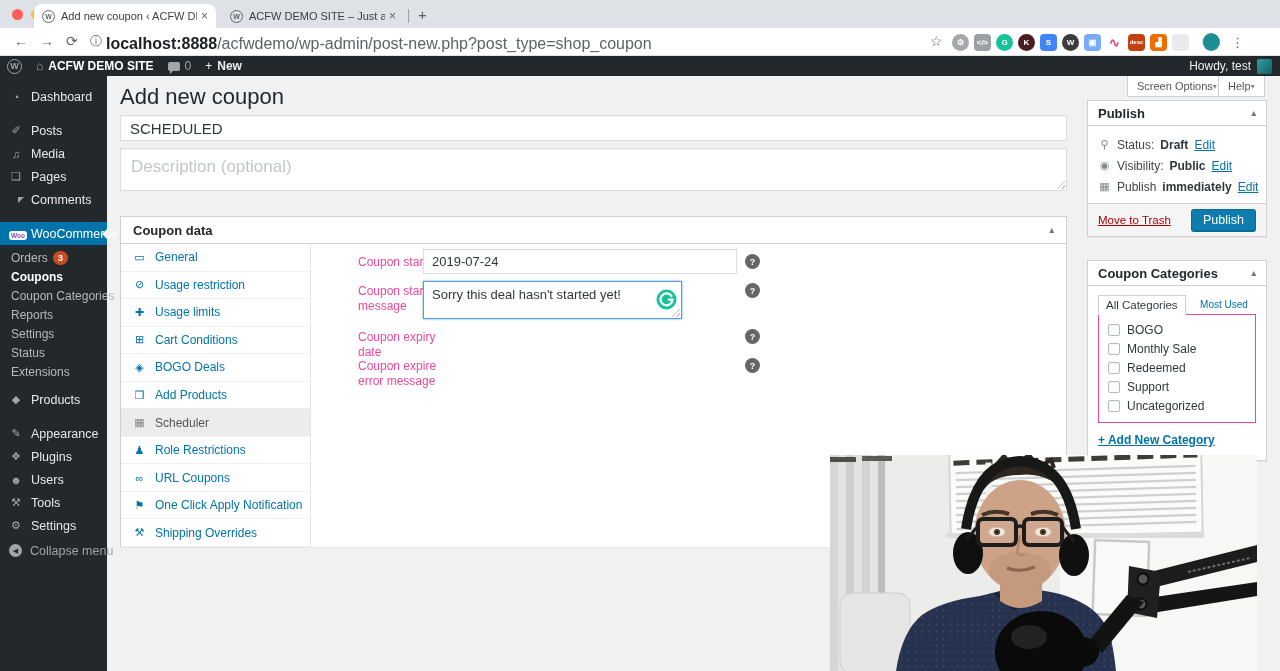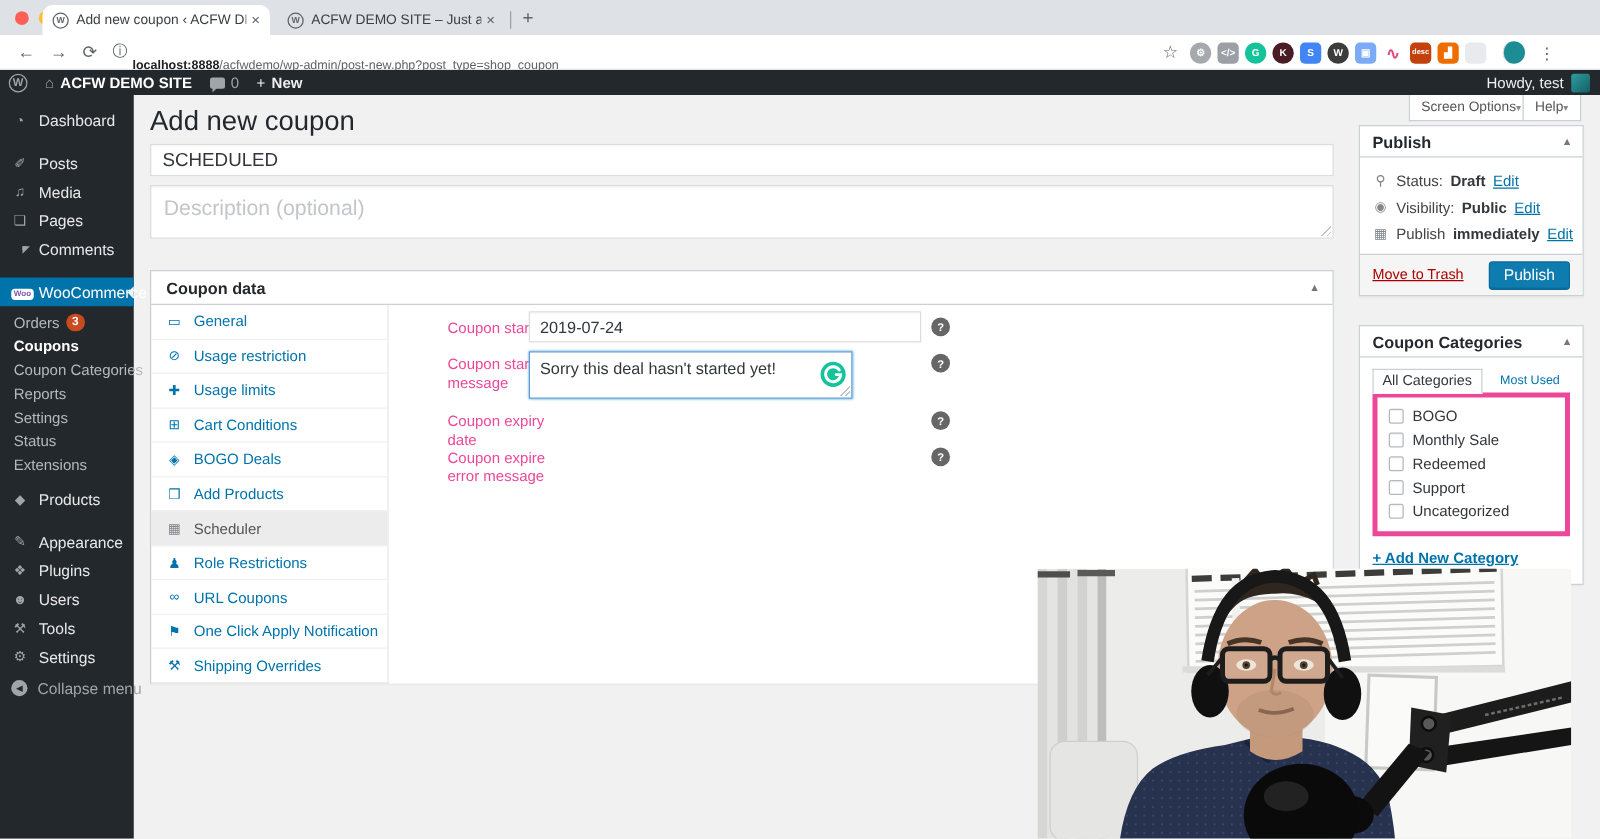--- a/index.html
+++ b/index.html
@@ -18,21 +18,21 @@
   .tab.active { background:#fff; border-radius:8px 8px 0 0; }
   .tab .title { flex:1; overflow:hidden; white-space:nowrap; }
   .tab .close { color:#5f6368; font-size:12px; margin-left:4px; }
   .favicon { width:13px; height:13px; border:1.5px solid #5f6368; border-radius:50%;
              font-size:7px; color:#5f6368; display:flex; align-items:center; justify-content:center;
              margin-right:6px; flex:none; font-weight:bold;}
   .tabsep { position:absolute; top:9px; width:1px; height:14px; background:#9aa0a6; }
   .newtab { position:absolute; top:6px; font-size:15px; color:#5f6368; }
   .toolbar { left:0; top:28px; width:1280px; height:28px; background:#fff; border-bottom:1px solid #e4e4e4; }
   .navic { position:absolute; top:5px; color:#5f6368; font-size:14px; }
-  .urltext { position:absolute; top:7px; left:106px; font-size:10px; color:#5f6368; white-space:nowrap;margin-top:12px; }
+  .urltext { position:absolute; top:7px; left:106px; font-size:16px; color:#5f6368; white-space:nowrap; }
   .urltext b { color:#202124; font-weight:bold; }
   .extrow { position:absolute; top:5px; left:952px; display:flex; align-items:center; gap:5px; }
   .ext { width:17px; height:17px; border-radius:4px; font-size:8px; color:#fff; display:flex;
          align-items:center; justify-content:center; font-weight:bold; flex:none; overflow:hidden;}
   .ext:nth-child(1){background:#a5a8ad;border-radius:50%}
   .ext:nth-child(2){background:#9aa0a6}
   .ext:nth-child(3){background:#15c39a;border-radius:50%}
   .ext:nth-child(4){background:#4a1c24;border-radius:50%}
   .ext:nth-child(5){background:#4285f4}
   .ext:nth-child(6){background:#3c3c3c;border-radius:50%}
@@ -143,21 +143,21 @@
   .btn-publish { background:#0f7cb0; border:1px solid #0b6a98; border-bottom-width:2px; color:#fff;
         font-size:12.5px; padding:3px 11px; border-radius:3px; }
 
   #cats-box { left:1087px; top:260px; width:180px; }
   .cb-body { padding:8px 10px 12px; }
   .cat-tabs { position:relative; z-index:2; }
   .cat-tab-active { display:inline-block; background:#fff; border:1px solid #ccd0d4;
         border-bottom-color:#fff; padding:3px 7px; font-size:11.5px; color:#32373c;
         position:relative; top:1px; }
   .cat-tab-link { font-size:10px; color:#0073aa; margin-left:10px; }
-  .cat-list { border:4px solid #ec4899; background:#fff; padding:8px 9px 4px; }
+  .cat-list { border:1px solid #ec4899; background:#fff; padding:8px 9px 4px; }
   .cat-item { display:flex; align-items:center; gap:7px; font-size:12px; color:#32373c;
         margin-bottom:5px; }
   .checkbox { width:12px; height:12px; border:1px solid #b4b9be; border-radius:2px; background:#fff;
         flex:none; box-shadow:inset 0 1px 1px rgba(0,0,0,.05); }
   .add-cat { display:inline-block; margin-top:10px; font-size:12px; font-weight:bold;
         color:#0073aa; text-decoration:underline; }
 
   
   #webcam { left:830px; top:455px; width:427px; height:216px; z-index:50; }
   #webcam svg { display:block; }

